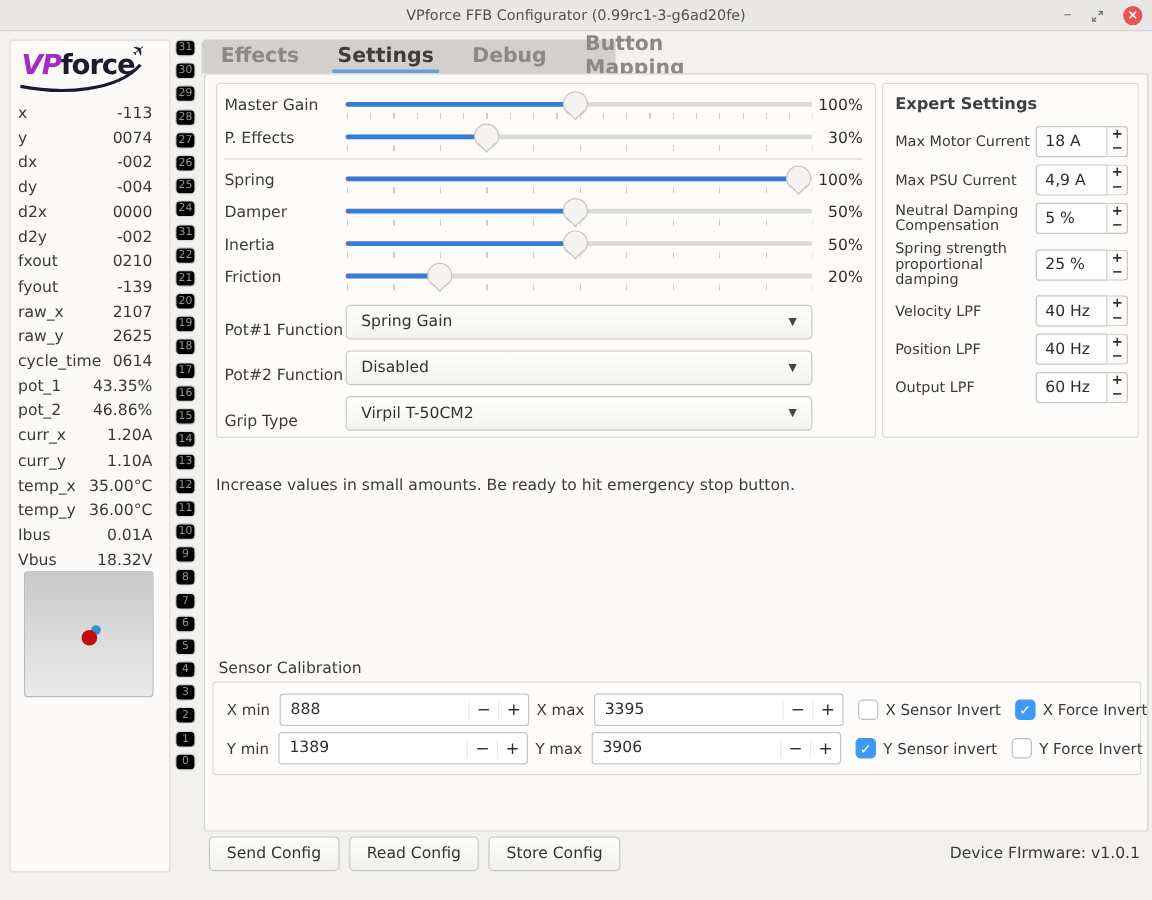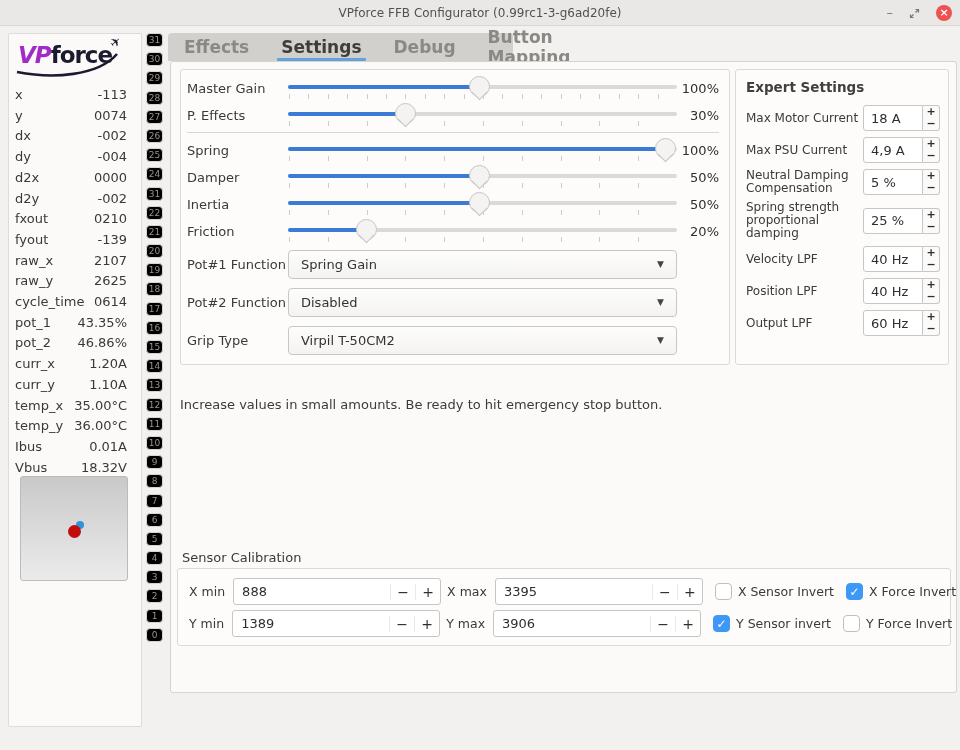--- a/index.html
+++ b/index.html
@@ -63,21 +63,21 @@
     background:repeating-linear-gradient(to right,#cfcdc9 0 1px,transparent 1px 10%); }
   .sticks.fine { background:repeating-linear-gradient(to right,#cfcdc9 0 1px,transparent 1px 5%); }
   .shandle { position:absolute; top:-1px; width:21px; height:21px; margin-left:-10px;
     background:#f4f3f1; border:1px solid #c7c5c1; border-radius:50%; z-index:2; }
   .shandle::after { content:""; position:absolute; left:4px; top:10px; width:10px; height:10px;
     background:#f4f3f1; border-right:1px solid #c7c5c1; border-bottom:1px solid #c7c5c1; transform:rotate(45deg); }
   .svalue { width:42px; flex:none; text-align:right; font-size:13px; color:#2f2e2c; }
   .sdivider { border-top:1px solid #d8d6d2; margin:3px 0 4px 0; }
 
   
-  .drow { display:flex; align-items:center; height:38px; }
+  .drow { display:flex; align-items:flex-end; height:38px; }
   .drow .dlabel { width:101px; font-size:13px; color:#3b3a38; flex:none; }
   .dbox { flex:1; height:29px; background:linear-gradient(180deg,#fdfdfc,#f4f3f1); border:1px solid #c9c7c3;
     border-radius:4px; display:flex; align-items:center; padding:0 12px; font-size:13px; color:#34332f; }
   .dbox .arrow { margin-left:auto; font-size:9px; color:#45443f; }
   .dspacer { width:42px; flex:none; }
 
   
   .extitle { font-size:13.5px; font-weight:bold; color:#404040; margin-bottom:10px; }
   .exrow { display:flex; align-items:center; min-height:26px; margin-bottom:6px; }
   .exlabel { flex:1; font-size:12px; line-height:13px; color:#3b3a38; padding-right:4px; }
@@ -489,14 +489,20 @@
           </span>
           <span class="chkwrap">
             <span class="chk"></span>
             <span class="chklabel">Y Force Invert</span>
           </span>
         </div>
       </div>
 
   </div>
 
+  <div class="footer">
+    <div class="btn">Send Config</div>
+      <div class="btn">Read Config</div>
+      <div class="btn">Store Config</div>
+      <span class="firmware">Device FIrmware: v1.0.1</span>
+  </div>
 
 </div>
 
 </body></html>

